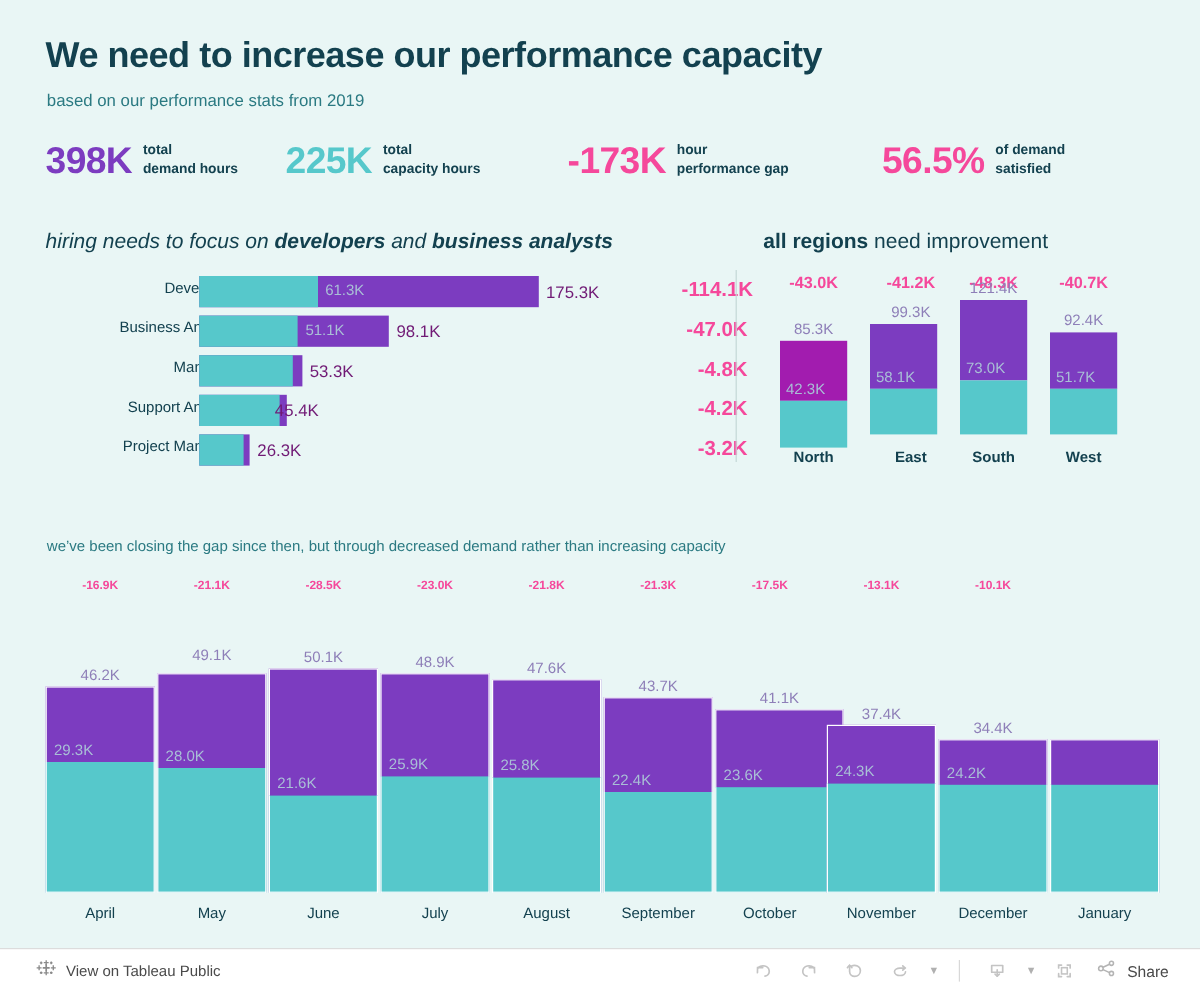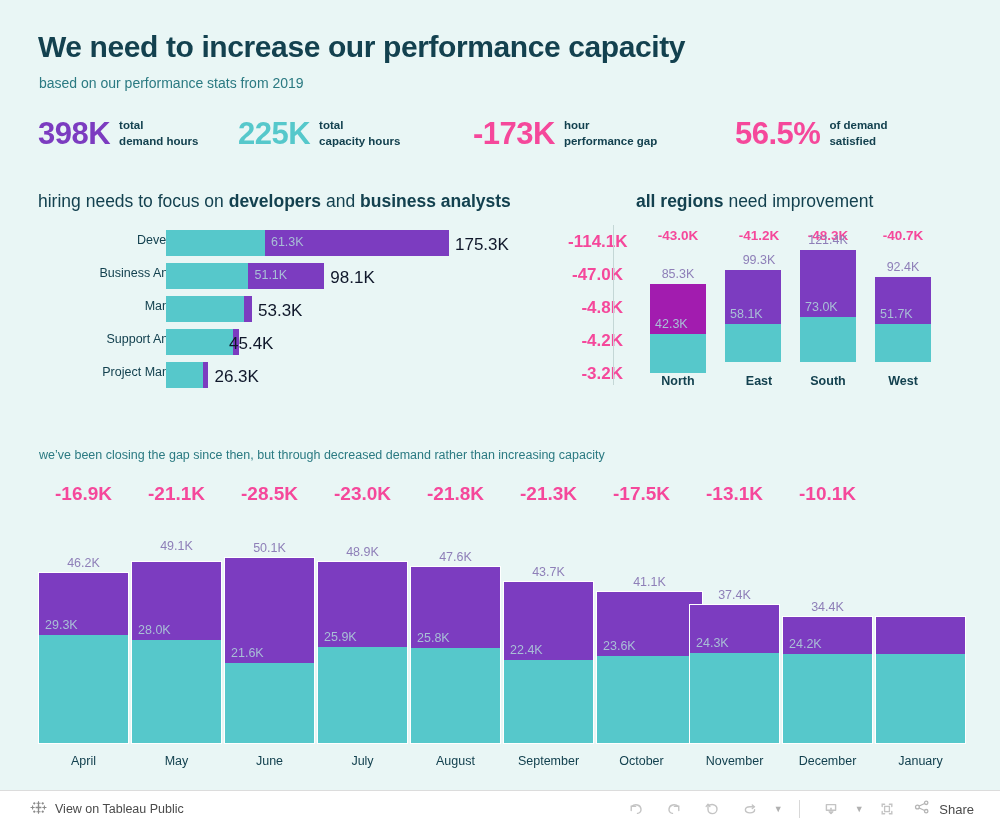--- a/index.html
+++ b/index.html
@@ -55,21 +55,21 @@
     font-size: 12.5px; color: #13414f; white-space: nowrap; text-align: right;
     font-weight: normal;
   }
   .role-bar-zone { position: absolute; left: 128px; top: 2px; height: 26px; }
   .bar-teal { position: absolute; left: 0; top: 0; height: 26px; background: #56c8cb; }
   .bar-purple { position: absolute; top: 0; height: 26px; background: #7c3cc0; }
   .bar-inner-lbl {
     position: absolute; top: 5px; font-size: 12.5px; color: #a9bfd6; white-space: nowrap;
   }
   .bar-outer-lbl {
-    position: absolute; top: 5px; font-size: 17px; color: #0f172a; white-space: nowrap;
+    position: absolute; top: 5px; font-size: 14px; color: #701a75; white-space: nowrap;
   }
   .role-gap {
     position: absolute; top: 4px; font-size: 17px; font-weight: bold;
     color: #f5489b; white-space: nowrap; text-align: right;
   }
 
   
   .regions { position: absolute; left: 636px; top: 228px; width: 340px; height: 160px; }
   .region-col { position: absolute; bottom: 0; width: 56px; }
   .region-gap {
@@ -90,21 +90,21 @@
   .region-name {
     position: absolute; bottom: 0; width: 100%; text-align: center;
     font-size: 12.5px; font-weight: bold; color: #13414f;
   }
 
   
   .months { position: absolute; left: 38px; top: 483px; width: 930px; height: 285px; }
   .m-gaprow { position: absolute; left: 0; top: 0; width: 100%; height: 30px; }
   .m-gap {
     position: absolute; top: 0; text-align: center;
-    font-size: 19px; font-weight: bold; color: #f5489b; white-space: nowrap;
+    font-size: 10px; font-weight: bold; color: #f5489b; white-space: nowrap;
   }
   .m-col { position: absolute; bottom: 24px; }
   .m-total {
     position: absolute; width: 100%; text-align: center;
     font-size: 12.5px; color: #8e7fb8; white-space: nowrap;
   }
   .m-purple { position: absolute; left: 0; width: 100%; background: #7c3cc0; border: 1px solid #ffffff; }
   .m-teal { position: absolute; left: 0; bottom: 0; width: 100%; background: #56c8cb; border: 1px solid #ffffff; border-top: none; }
   .m-purple-lbl {
     position: absolute; left: 7px; bottom: 3px;
@@ -165,21 +165,21 @@
     </div>
     <div class="kpi" id="kpi3" style="left:697px;">
       <div class="kpi-value" style="color: rgb(245, 72, 155);">56.5%</div>
       <div class="kpi-label">
         <span>of demand</span>
         <span>satisfied</span>
       </div>
     </div>
   </div>
 
-  <div class="sec-title" style="left:38px; top:191px;">
+  <div class="sec-title" style="left:38px; top:191px;font-style:italic;">
     <span>hiring needs to focus on </span><b>developers</b><span> and </span><b>business analysts</b>
   </div>
   <div class="roles" id="roles-chart" style="--bar-x: 128px;">
       <div class="role-row">
         <div class="role-label">Developer</div>
         <div class="role-bar-zone">
           <div class="bar-purple" style="left: 0px; width: 283px; background: rgb(124, 60, 192);"></div>
           <div class="bar-teal" style="width: 98.9612px; background: rgb(86, 200, 203);"></div>
           <div class="bar-inner-lbl" style="left: 104.961px;">61.3K</div>
           <div class="bar-outer-lbl" style="left: 289px;">175.3K</div>

